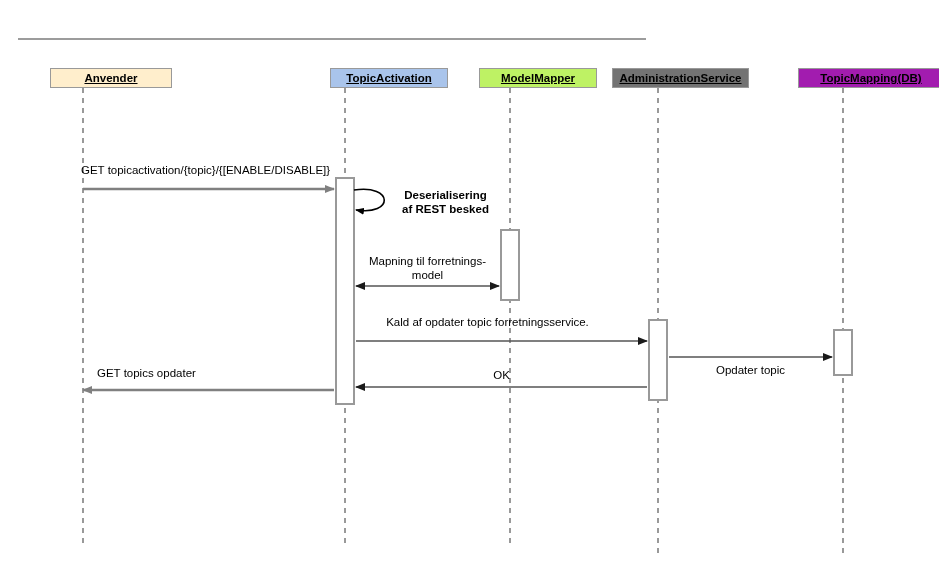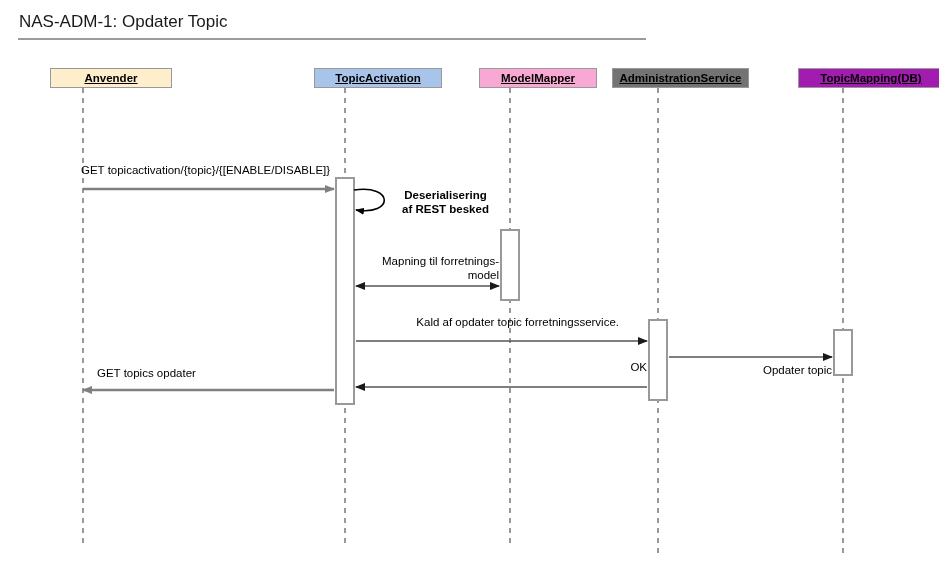--- a/index.html
+++ b/index.html
@@ -62,37 +62,36 @@
     margin-left: 28px;
   }
   .lifeline-header-box .hdr-label {
     text-decoration: underline;
   }
   .msg-label {
     position: absolute;
     font-size: 11.5px;
     font-family: "Liberation Sans", sans-serif;
     color: #000000;
-    text-align: right;
+    text-align: center;
     white-space: pre-line;
     line-height: 14px;
   }
   .msg-label.bold {
     font-weight: bold;
   }
   .msg-label.left-anchor {
     text-align: center;
   }
 </style>
 </head>
 <body>
 
 <div id="diagram-root">
 
-  <div class="page-title">NAS-ADM-1: Opdater Topic</div>
   <div class="title-rule"></div>
 
   <svg class="diagram-canvas" viewBox="0 0 939 577" xmlns="http://www.w3.org/2000/svg">
     <defs>
       <marker id="head-grey" markerWidth="10" markerHeight="8" refX="9" refY="4" orient="auto" markerUnits="userSpaceOnUse">
         <path d="M0,0 L10,4 L0,8 z" fill="#808080"></path>
       </marker>
       <marker id="head-grey-rev" markerWidth="10" markerHeight="8" refX="1" refY="4" orient="auto" markerUnits="userSpaceOnUse">
         <path d="M10,0 L0,4 L10,8 z" fill="#808080"></path>
       </marker>
@@ -125,30 +124,30 @@
         <line x1="356" x2="499" y1="286" y2="286" stroke="#555555" stroke-width="1.6" marker-end="url(#head-black)" marker-start="url(#head-black-rev)"></line>
         <line x1="356" x2="647" y1="341" y2="341" stroke="#555555" stroke-width="1.6" marker-end="url(#head-black)"></line>
         <line x1="669" x2="832" y1="357" y2="357" stroke="#555555" stroke-width="1.6" marker-end="url(#head-black)"></line>
         <line x1="647" x2="356" y1="387" y2="387" stroke="#555555" stroke-width="1.6" marker-end="url(#head-black)"></line>
         <line x1="334" x2="83" y1="390" y2="390" stroke="#808080" stroke-width="2.4" marker-end="url(#head-grey)"></line>
       </g>
   </svg>
 
   <div id="headers-layer">
       <div class="lifeline-header-box" style="left: 22px; top: 68px; width: 122px; background: rgb(255, 238, 204); border-color: rgb(153, 153, 153);"><span class="hdr-label">Anvender</span></div>
-      <div class="lifeline-header-box" style="left: 286px; top: 68px; width: 128px; background: rgb(169, 196, 235); border-color: rgb(153, 153, 153);"><span class="hdr-label">TopicActivation</span></div>
-      <div class="lifeline-header-box" style="left: 451px; top: 68px; width: 118px; background: #f9a8d4; border-color: rgb(153, 153, 153);"><span class="hdr-label">ModelMapper</span></div>
+      <div class="lifeline-header-box" style="left: 302px; top: 68px; width: 118px; background: rgb(169, 196, 235); border-color: rgb(153, 153, 153);"><span class="hdr-label">TopicActivation</span></div>
+      <div class="lifeline-header-box" style="left: 451px; top: 68px; width: 118px; background: #bef264; border-color: rgb(153, 153, 153);"><span class="hdr-label">ModelMapper</span></div>
       <div class="lifeline-header-box" style="left: 584px; top: 68px; width: 137px; background: #737373; border-color: rgb(153, 153, 153);"><span class="hdr-label">AdministrationService</span></div>
       <div class="lifeline-header-box" style="left: 770px; top: 68px; width: 146px; background: #a21caf; border-color: rgb(153, 153, 153);"><span class="hdr-label">TopicMapping(DB)</span></div>
     </div>
   <div id="labels-layer">
       <div class="msg-label left-anchor" style="top: 163px; left: 81px;">GET topicactivation/{topic}/{[ENABLE/DISABLE]}</div>
       <div class="msg-label bold left-anchor" style="top: 188px; left: 402px;">Deserialisering
 af REST besked</div>
       <div class="msg-label" style="top: 254px; left: 356px; width: 143px;">Mapning til forretnings-
 model</div>
       <div class="msg-label" style="top: 315px; left: 356px; width: 263px;">Kald af opdater topic forretningsservice.</div>
       <div class="msg-label" style="top: 331px; left: 669px; width: 163px; margin-top: 32px;">Opdater topic</div>
-      <div class="msg-label" style="top: 360px; left: 356px; width: 291px;">OK</div>
+      <div class="msg-label" style="top: 368px; left: 356px; width: 291px;">OK</div>
       <div class="msg-label left-anchor" style="top: 366px; left: 97px;">GET topics opdater</div>
     </div>
 
 </div>
 
 </body></html>

